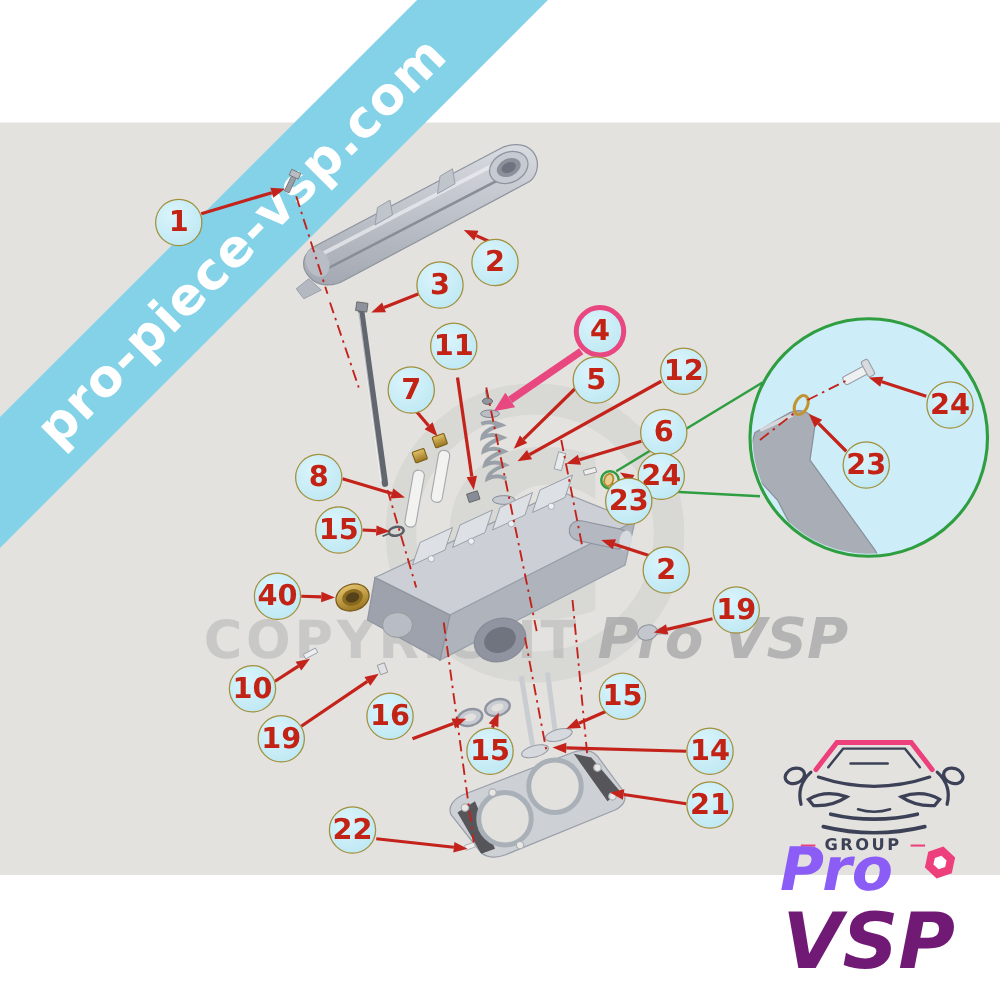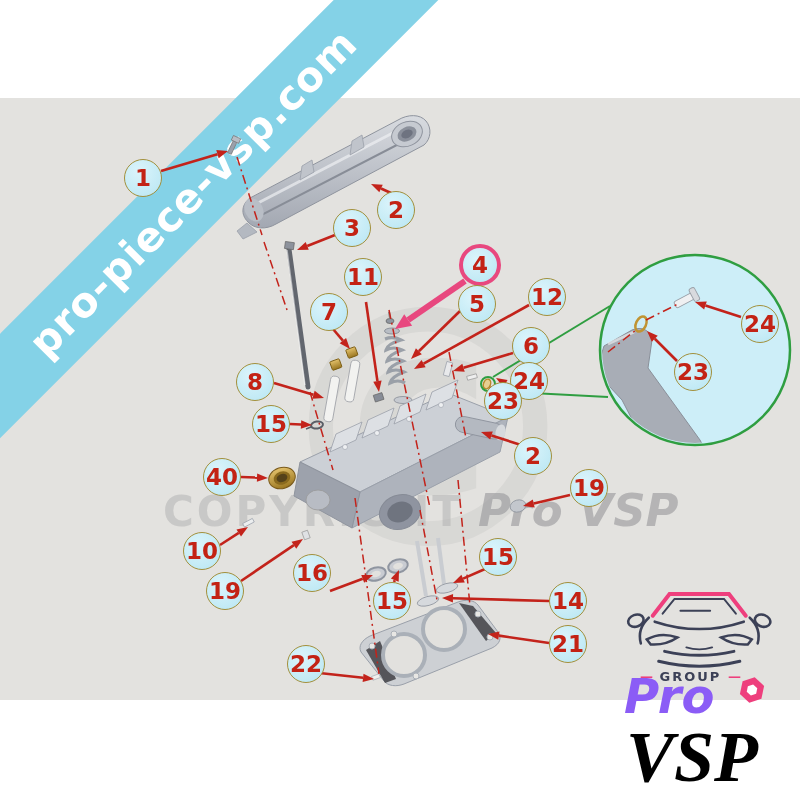--- a/index.html
+++ b/index.html
@@ -24,22 +24,22 @@
            border:1.5px solid #a2903c;box-sizing:border-box;
            display:flex;align-items:center;justify-content:center;
            color:#c32315;font-weight:bold;font-size:23px;z-index:40;}
   .callout.pink{width:42px;height:42px;border:4px solid #e8487f;font-size:23px;}
   
   .logo-group-line{position:absolute;left:640px;top:669px;width:145px;text-align:left;
       font-size:13px;font-weight:bold;color:#3c4157;letter-spacing:2px;z-index:50;}
   .logo-group-line .dash{color:#ee3f7d;font-weight:bold;letter-spacing:0;}
   .logo-pro{position:absolute;left:624px;top:668px;font-size:48px;font-weight:bold;font-style:italic;
             color:#8b5cf6;z-index:50;letter-spacing:0px;}
-  .logo-vsp{position:absolute;left:626px;top:716px;font-size:72px;font-weight:bold;font-style:italic;
-            color:#000000;z-index:50;font-family:Liberation Serif, serif;}
+  .logo-vsp{position:absolute;left:626px;top:716px;font-size:62px;font-weight:bold;font-style:italic;
+            color:#701a75;z-index:50;}
 </style>
 </head>
 <body>
 
 <div class="stage">
 
   <div class="diagram-bg"></div>
 
   <div class="banner">
     <span>pro-piece-vsp.com</span>
@@ -331,21 +331,21 @@
       <div class="callout" style="left: 203px; top: 458px;">40</div>
       <div class="callout" style="left: 183px; top: 532px;">10</div>
       <div class="callout" style="left: 206px; top: 572px;">19</div>
       <div class="callout" style="left: 293px; top: 554px;">16</div>
       <div class="callout" style="left: 373px; top: 582px;">15</div>
       <div class="callout" style="left: 514px; top: 437px;">2</div>
       <div class="callout" style="left: 570px; top: 469px;">19</div>
       <div class="callout" style="left: 479px; top: 538px;">15</div>
       <div class="callout" style="left: 549px; top: 582px;">14</div>
       <div class="callout" style="left: 549px; top: 625px;">21</div>
-      <div class="callout" style="left: 263px; top: 645px; margin-left: 24px;">22</div>
+      <div class="callout" style="left: 263px; top: 645px;">22</div>
       <div class="callout" style="left: 674px; top: 353px;">23</div>
       <div class="callout" style="left: 741px; top: 305px;">24</div>
     </div>
 
   <svg class="layer" width="800" height="800" viewBox="0 0 800 800" style="z-index:50;">
     <g transform="translate(625,588) scale(0.99)" stroke="#3c4157" stroke-width="2.6" fill="none" stroke-linecap="round">
       <path d="M28,28 L45,6 L105,6 L122,28" stroke="#ee3f7d" stroke-width="4"></path>
       <path d="M38,26 L50,11 L100,11 L112,26" stroke-width="2"></path>
       <path d="M56,23 L86,23" stroke-width="2"></path>
       <ellipse cx="11" cy="33" rx="8" ry="6" transform="rotate(-20 11 33)"></ellipse>

